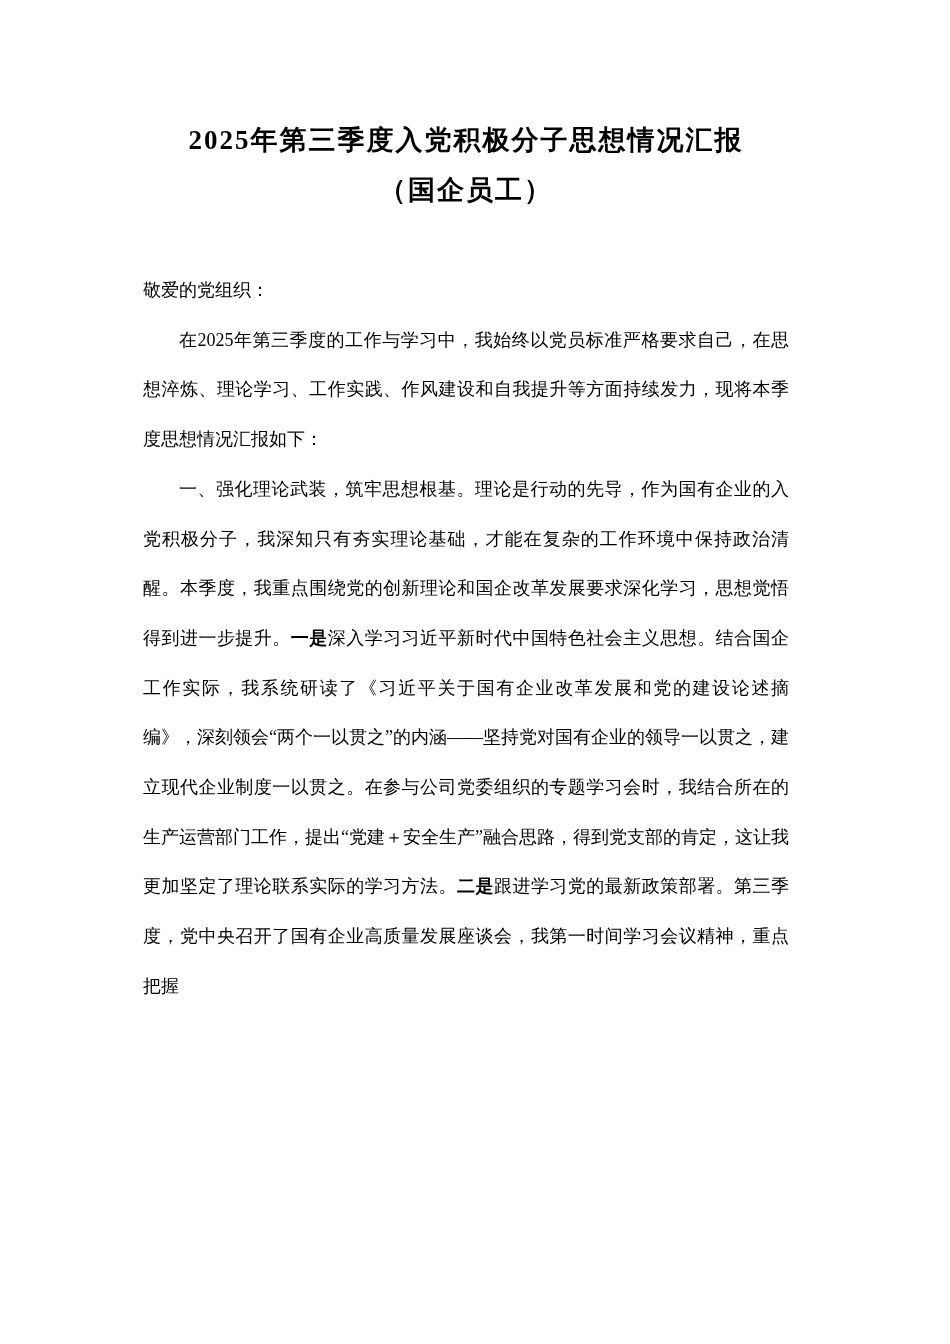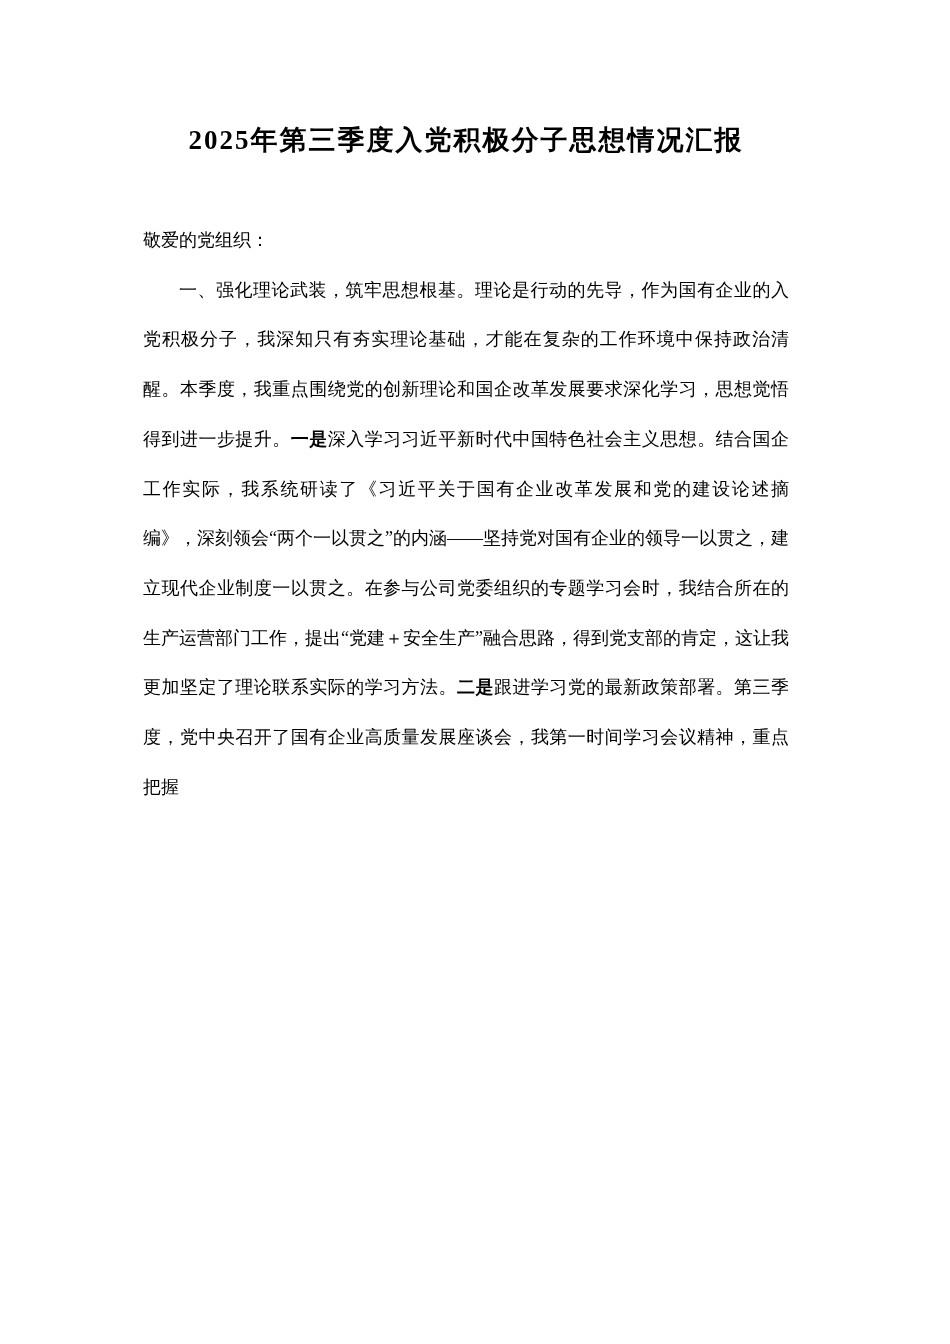--- a/index.html
+++ b/index.html
@@ -56,20 +56,22 @@
   }
   .run-bold {
     font-weight: bold;
   }
 </style>
 </head>
 <body>
 
 <div class="page">
   <div class="doc-title">2025年第三季度入党积极分子思想情况汇报</div>
+  <div class="doc-subtitle">（国企员工）</div>
   <div class="title-body-gap"></div>
   <div class="doc-body">
     <p>敬爱的党组织：</p>
     <div id="paragraphs">
+        <p class="indented"><span>在2025年第三季度的工作与学习中，我始终以党员标准严格要求自己，在思想淬炼、理论学习、工作实践、作风建设和自我提升等方面持续发力，现将本季度思想情况汇报如下：</span></p>
         <p class="indented"><span>一、强化理论武装，筑牢思想根基。理论是行动的先导，作为国有企业的入党积极分子，我深知只有夯实理论基础，才能在复杂的工作环境中保持政治清醒。本季度，我重点围绕党的创新理论和国企改革发展要求深化学习，思想觉悟得到进一步提升。</span><span class="run-bold">一是</span><span>深入学习习近平新时代中国特色社会主义思想。结合国企工作实际，我系统研读了《习近平关于国有企业改革发展和党的建设论述摘编》，深刻领会“两个一以贯之”的内涵——坚持党对国有企业的领导一以贯之，建立现代企业制度一以贯之。在参与公司党委组织的专题学习会时，我结合所在的生产运营部门工作，提出“党建＋安全生产”融合思路，得到党支部的肯定，这让我更加坚定了理论联系实际的学习方法。</span><span class="run-bold">二是</span><span>跟进学习党的最新政策部署。第三季度，党中央召开了国有企业高质量发展座谈会，我第一时间学习会议精神，重点把握</span></p>
       </div>
   </div>
 </div>
 
 </body></html>

